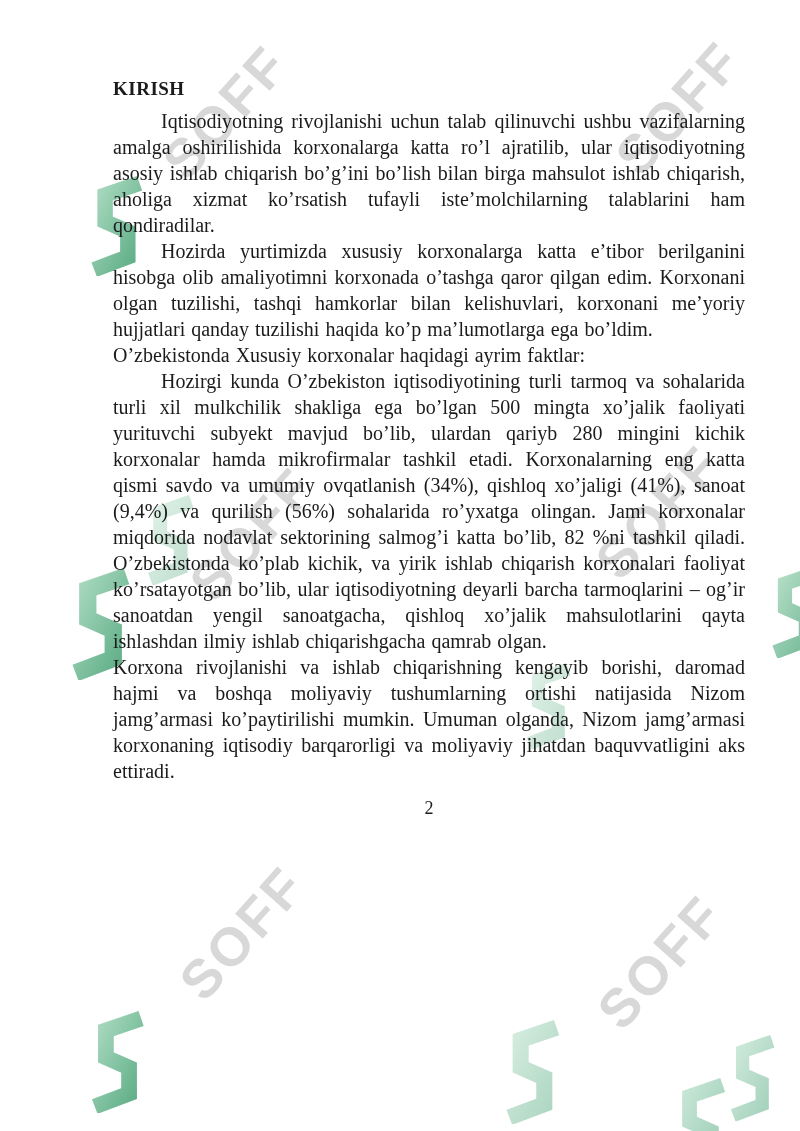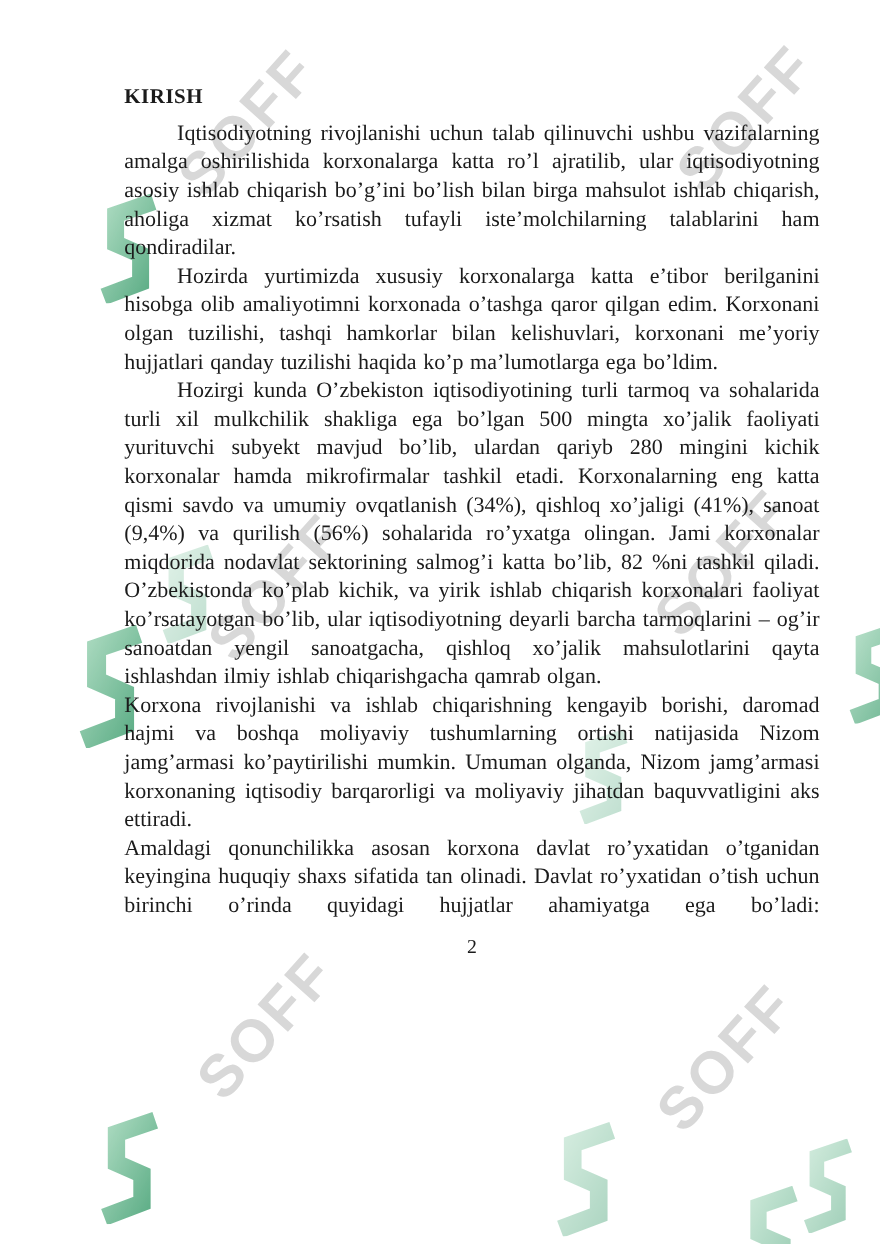--- a/index.html
+++ b/index.html
@@ -97,19 +97,19 @@
     <svg class="logo" style="left:752px;top:1078px;opacity:.45" width="56" height="86">
         <use href="#soffS"></use>
       </svg>
   </div>
 
   <div class="content">
     <h1 class="title">KIRISH</h1>
 
     <p class="indent gap-m">Iqtisodiyotning rivojlanishi uchun talab qilinuvchi ushbu vazifalarning amalga oshirilishida korxonalarga katta ro’l ajratilib, ular iqtisodiyotning asosiy ishlab chiqarish bo’g’ini bo’lish bilan birga mahsulot ishlab chiqarish, aholiga xizmat ko’rsatish tufayli iste’molchilarning talablarini ham qondiradilar.</p>
     <p class="indent gap-s">Hozirda yurtimizda xususiy korxonalarga katta e’tibor berilganini hisobga olib amaliyotimni korxonada o’tashga qaror qilgan edim. Korxonani olgan tuzilishi, tashqi hamkorlar bilan kelishuvlari, korxonani me’yoriy hujjatlari qanday tuzilishi haqida ko’p ma’lumotlarga ega bo’ldim.</p>
+    <p class="gap-l">O’zbekistonda Xususiy korxonalar haqidagi ayrim faktlar:</p>
     <p class="indent gap-s">Hozirgi kunda O’zbekiston iqtisodiyotining turli tarmoq va sohalarida turli xil mulkchilik shakliga ega bo’lgan 500 mingta xo’jalik faoliyati yurituvchi subyekt mavjud bo’lib, ulardan qariyb 280 mingini kichik korxonalar hamda mikrofirmalar tashkil etadi. Korxonalarning eng katta qismi savdo va umumiy ovqatlanish (34%), qishloq xo’jaligi (41%), sanoat (9,4%) va qurilish (56%) sohalarida ro’yxatga olingan. Jami korxonalar miqdorida nodavlat sektorining salmog’i katta bo’lib, 82 %ni tashkil qiladi. O’zbekistonda ko’plab kichik, va yirik ishlab chiqarish korxonalari faoliyat ko’rsatayotgan bo’lib, ular iqtisodiyotning deyarli barcha tarmoqlarini – og’ir sanoatdan yengil sanoatgacha, qishloq xo’jalik mahsulotlarini qayta ishlashdan ilmiy ishlab chiqarishgacha qamrab olgan.</p>
     <p class="spread gap-m">Korxona rivojlanishi va ishlab chiqarishning kengayib borishi, daromad hajmi va boshqa moliyaviy tushumlarning ortishi natijasida Nizom jamg’armasi ko’paytirilishi mumkin. Umuman olganda, Nizom jamg’armasi korxonaning iqtisodiy barqarorligi va moliyaviy jihatdan baquvvatligini aks ettiradi.</p>
-    <p class="spread gap-l">Amaldagi qonunchilikka asosan korxona davlat ro’yxatidan o’tganidan keyingina huquqiy shaxs sifatida tan olinadi. Davlat ro’yxatidan o’tish uchun birinchi o’rinda quyidagi hujjatlar ahamiyatga ega bo’ladi:</p>
 
     <div class="pagenum">2</div>
   </div>
 </div>
 
 </body></html>

